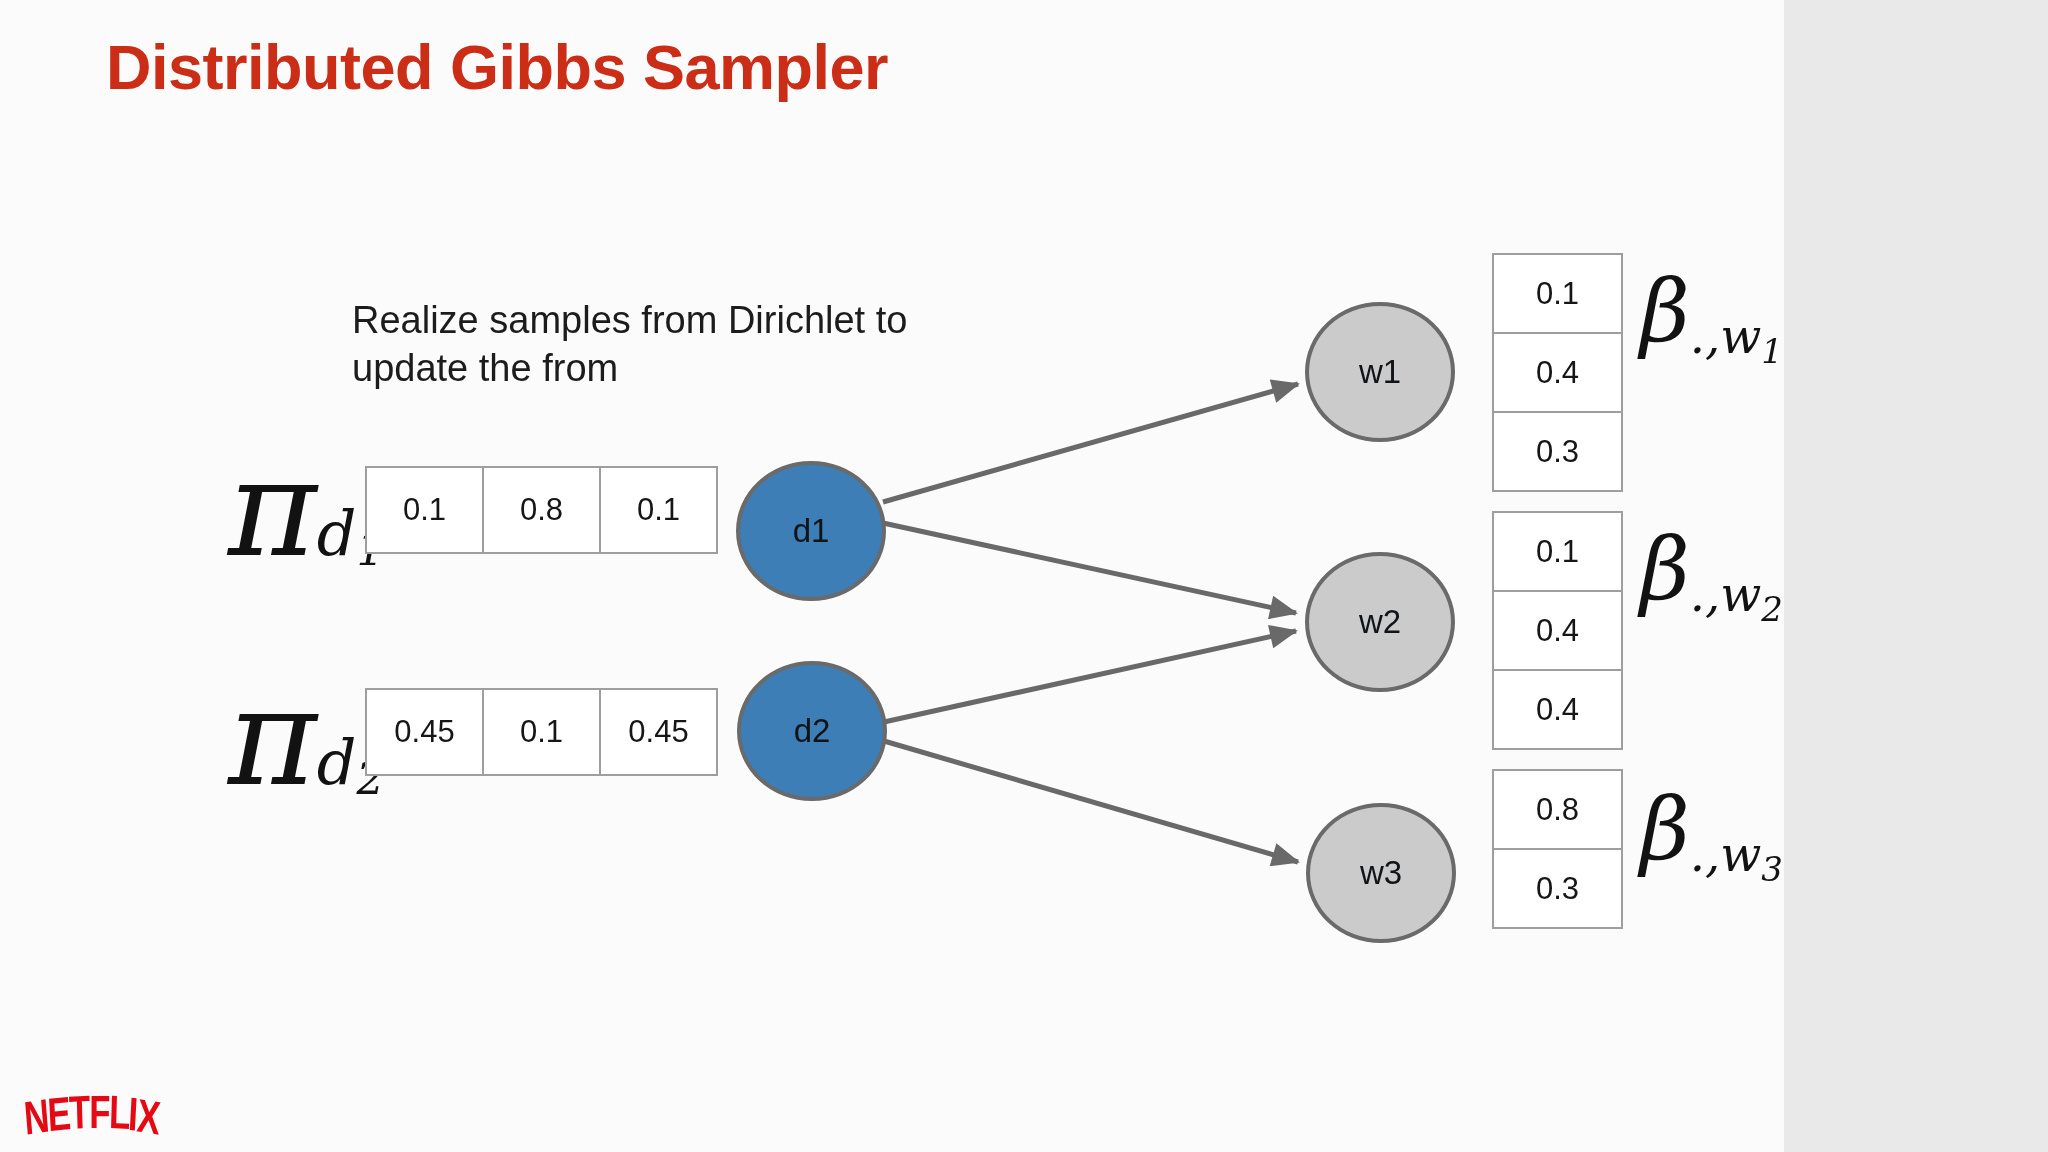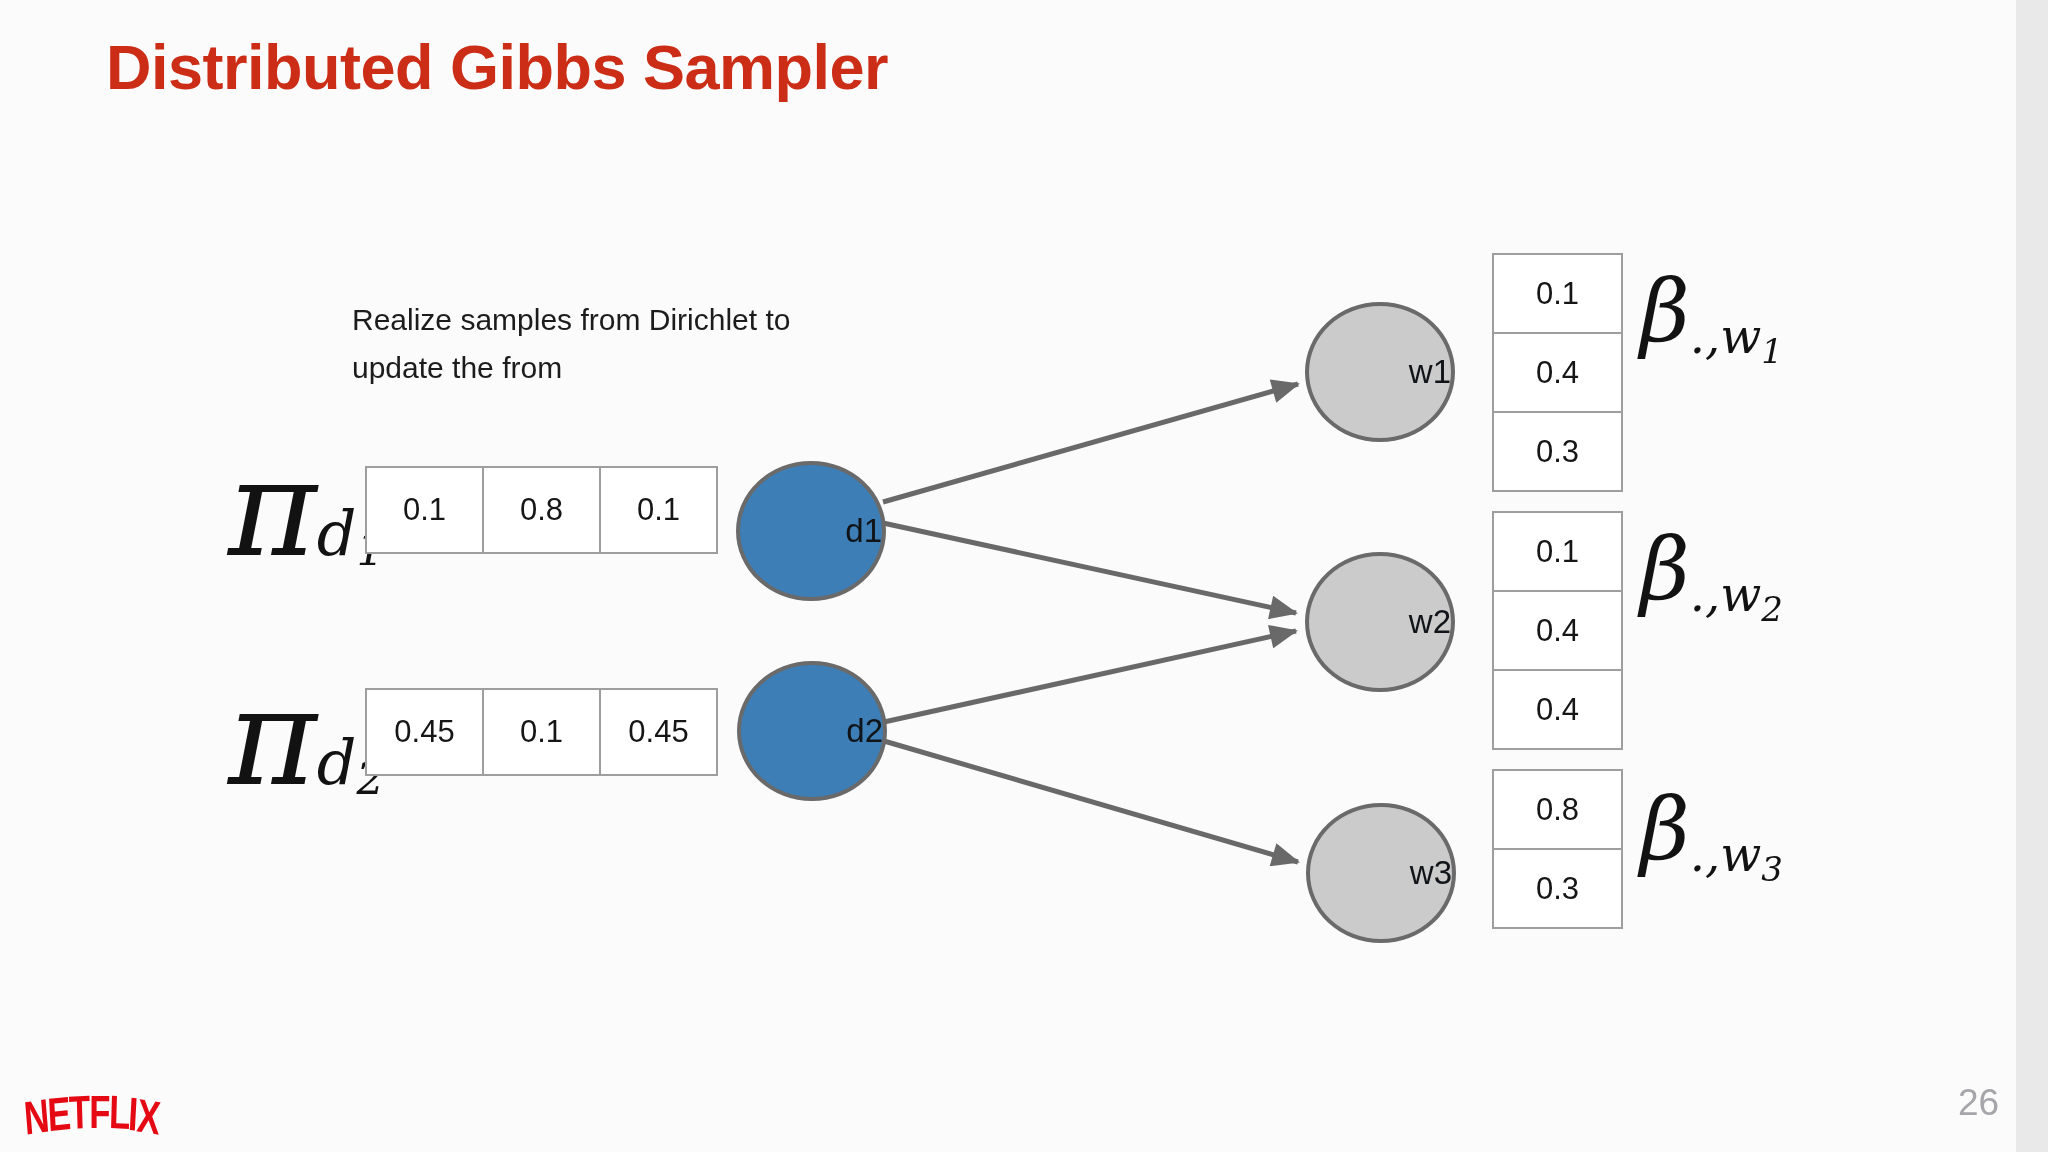--- a/index.html
+++ b/index.html
@@ -1,27 +1,27 @@
 <!DOCTYPE html>
 <html style="--title-red: #cb2d16; --netflix-red: #e50914; --doc-node-fill: #3c7eb5; --word-node-fill: #cbcbcb; --node-border: #6a6a6a; --arrow-gray: #696969; --cell-border: #9e9e9e; --page-gray: #a5a5aa;"><head>
 <meta charset="utf-8">
 <style>
   html,body{margin:0;padding:0;background:#e9e9e9;}
   .slide{
-    position:relative; width:2016px; height:1152px; overflow:hidden;
+    position:relative; width:1784px; height:1152px; overflow:hidden;
     background:#fbfbfb; font-family:"Liberation Sans",sans-serif;
   }
   .title{
     position:absolute; left:106px; top:30px; margin:0;
     font-size:63px; font-weight:700; letter-spacing:-0.5px;
     color:var(--title-red,#cb2d16); line-height:1.2;
   }
   .note{
     position:absolute; left:352px; top:296px;
-    font-size:30px; line-height:48px; color:#1c1c1c;
+    font-size:38px; line-height:48px; color:#1c1c1c;
   }
   
   .math{
     position:absolute; font-family:"DejaVu Serif",serif; font-style:italic;
     color:#121212; white-space:nowrap; line-height:1;margin-top:30px;
   }
   .math .mbase{font-size:135px; line-height:1;}
   .math .msub{font-size:62px;}
   .math .msubsub{position:relative; top:10px; font-size:44px;}
   .pi-1{left:228px; top:411px;}
@@ -44,21 +44,21 @@
         border:2px solid var(--cell-border,#9e9e9e); width:127px;}
   .vcol .cell{height:77px; display:flex; align-items:center;
         justify-content:center; font-size:31px; color:#161616;}
   .vcol .cell + .cell{border-top:2px solid var(--cell-border,#9e9e9e);}
   .beta-table-1{left:1492px; top:253px;}
   .beta-table-2{left:1492px; top:511px;}
   .beta-table-3{left:1492px; top:769px;}
   
   .node{position:absolute; width:150px; height:140px; border-radius:50%;
         border:4px solid var(--node-border,#6a6a6a); box-sizing:border-box;
-        display:flex; align-items:center; justify-content:flex-end;
+        display:flex; align-items:center; justify-content:center;
         font-size:33px; color:#101418;}
   .node-d{background:var(--doc-node-fill,#3c7eb5);}
   .node-w{background:var(--word-node-fill,#cbcbcb);}
   .d1{left:736px; top:461px;} .d2{left:737px; top:661px;}
   .w1{left:1305px; top:302px;} .w2{left:1305px; top:552px;} .w3{left:1306px; top:803px;}
   .edges{position:absolute; left:0; top:0; pointer-events:none;}
   
   .nx-logo{position:absolute; left:24px; top:1084px; white-space:nowrap;
         transform:scaleX(0.74); transform-origin:left center;}
   .nx-letter{display:inline-block; font-size:47px; font-weight:700;

